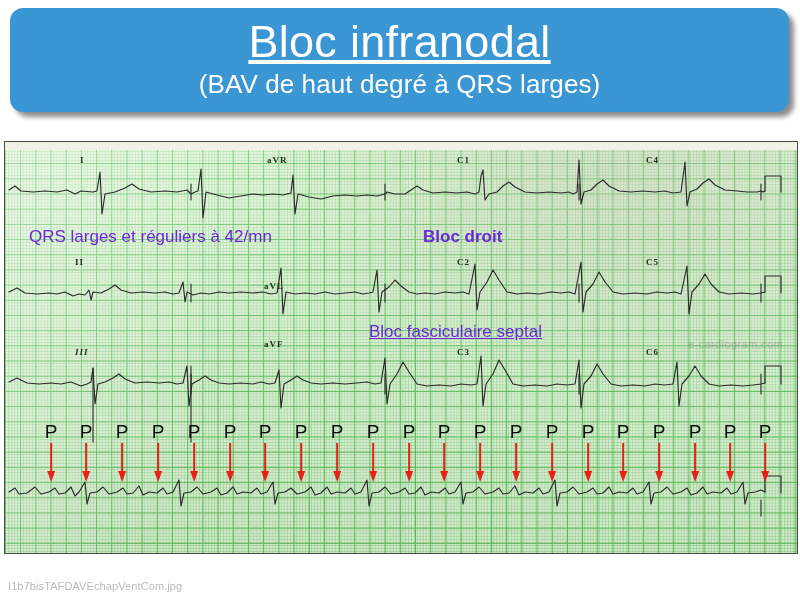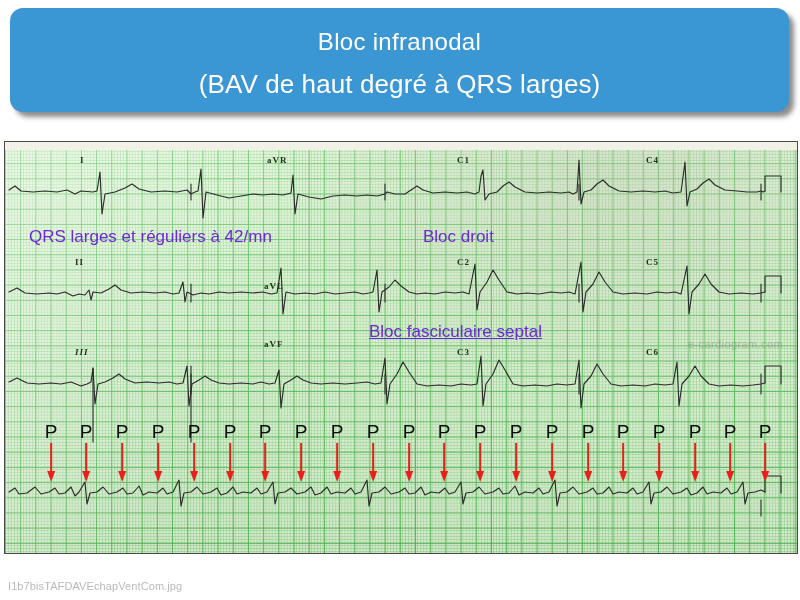--- a/index.html
+++ b/index.html
@@ -9,21 +9,21 @@
   }
 
   
   #title-banner{
     position:absolute;left:10px;top:8px;width:779px;height:104px;
     background:#3b96d4;border-radius:13px;
     box-shadow:5px 5px 5px rgba(0,0,0,.45);
     display:flex;flex-direction:column;align-items:center;justify-content:center;
     color:#ffffff;overflow:hidden;
   }
-  #title-main{font-size:24px;line-height:42px;letter-spacing:.3px;white-space:nowrap;}
+  #title-main{font-size:45px;line-height:42px;letter-spacing:.3px;white-space:nowrap;text-decoration:underline;}
   #title-sub{font-size:26px;line-height:32px;letter-spacing:.1px;white-space:nowrap;margin-top:5px;}
 
   
   #ecg-panel{
     position:absolute;left:4px;top:141px;width:792px;height:411px;
     border:1px solid #4a4a4a;background:#e9f6e4;overflow:hidden;
   }
   
   #paper-top-strip{
     position:absolute;left:0;top:0;width:100%;height:8px;
@@ -186,21 +186,21 @@
   <div class="lead-label" style="left:259px;top:111px;margin-top:28px;">aVL</div>
   <div class="lead-label" style="left:452px;top:115px;">C2</div>
   <div class="lead-label" style="left:641px;top:115px;">C5</div>
 
   <div class="lead-label" style="left:70px;top:205px;font-style:italic;">III</div>
   <div class="lead-label" style="left:259px;top:197px;">aVF</div>
   <div class="lead-label" style="left:452px;top:205px;">C3</div>
   <div class="lead-label" style="left:641px;top:205px;">C6</div>
 
   <div class="annotation" style="left:24px;top:85px;">QRS larges et réguliers à 42/mn</div>
-  <div class="annotation" style="left:418px;top:85px;">Bloc droit</div>
+  <div class="annotation" style="left:418px;top:85px;font-weight:bold;">Bloc droit</div>
   <div class="annotation" style="left:364px;top:180px;text-decoration:underline;">Bloc fasciculaire septal</div>
 
   <div id="watermark">e-cardiogram.com</div>
 
   <div id="p-marker-layer">
     <div class="p-marker" style="left:46px;">
         <span class="p-letter">P</span>
         <svg class="p-arrow" viewBox="0 0 9 40">
           <line x1="4.5" y1="0" x2="4.5" y2="30" stroke="#e8201a" stroke-width="2"></line>
           <polygon points="0.5,28 8.5,28 4.5,39" fill="#e8201a"></polygon>

